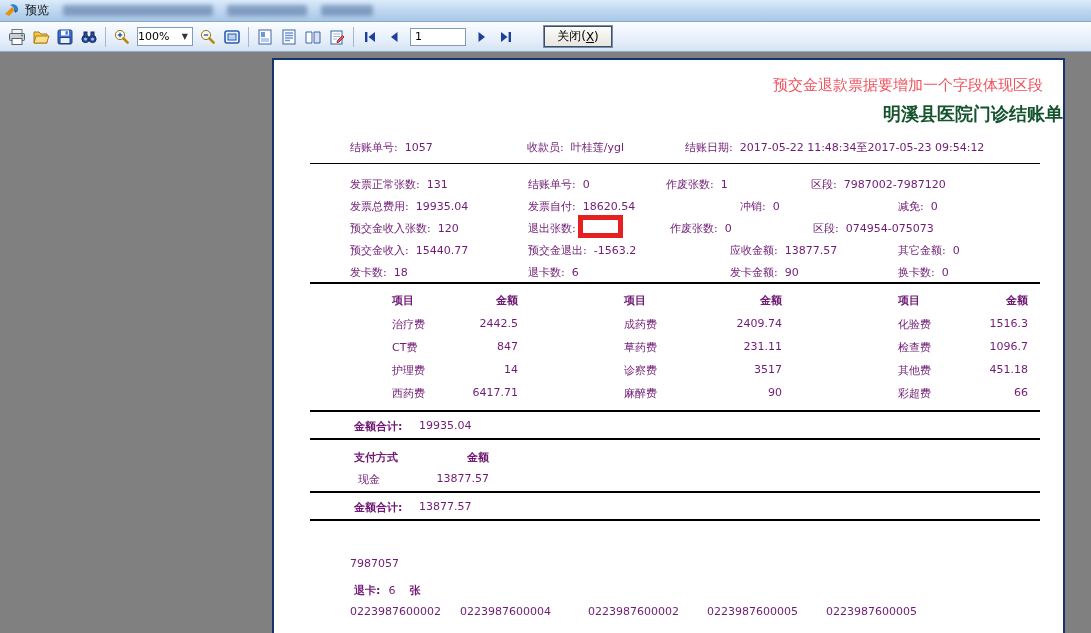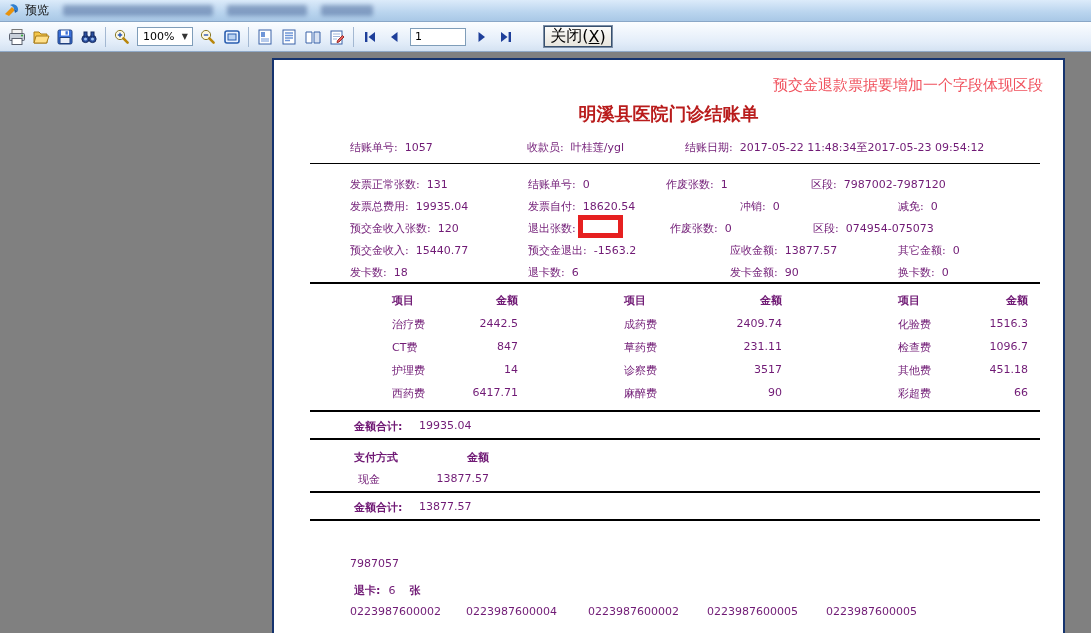--- a/index.html
+++ b/index.html
@@ -12,36 +12,36 @@
     display:flex; align-items:center; padding-left:4px; }
   .titlebar .title-text { font-size:12px; color:#111; margin-left:5px; }
   .blurseg { height:11px; border-radius:2px; background:rgba(70,100,150,.5); filter:blur(2px); margin-left:14px; }
 
   
   .toolbar { position:absolute; top:22px; left:0; width:100%; height:30px;
     background:linear-gradient(#fbfdff,#e3edf9 70%,#d4e2f2); border-bottom:1px solid #90a9c7;
     display:flex; align-items:center; padding-left:5px; }
   .tbtn { width:24px; height:24px; display:flex; align-items:center; justify-content:center; border-radius:3px; }
   .tsep { width:1px; height:20px; background:#a3b8d2; margin:0 4px; }
-  .zoom-dd { width:56px; height:19px; background:#fff; border:1px solid #7f9db9; display:flex; align-items:center; font-size:11px; padding-left:5px; margin:0 3px; }
+  .zoom-dd { width:56px; height:19px; background:#fff; border:1px solid #7f9db9; display:flex; align-items:center; font-size:11px; margin:0 3px; }
   .zoom-dd .caret { margin-left:auto; margin-right:4px; font-size:8px; color:#333; }
   .page-input { width:56px; height:18px; background:#fff; border:1px solid #7f9db9; font-size:11px; padding-left:4px; font-family:"DejaVu Sans",sans-serif; margin:0 4px; }
   .close-btn { margin-left:26px; width:68px; height:21px; background:linear-gradient(#fcfcfa,#e7e5dd);
-    border:1px solid #38506e; box-shadow:0 0 0 1px #7b8ea6; font-size:16px; color:#000;
+    border:1px solid #38506e; box-shadow:0 0 0 1px #7b8ea6; font-size:12px; color:#000;
     display:flex; align-items:center; justify-content:center; }
   .close-btn .u { text-decoration:underline; }
 
   
   .workspace { position:absolute; top:53px; left:0; width:100%; height:412px; background:#808080; }
   .page { position:absolute; left:272px; top:5px; width:793px; height:600px; background:#fff;
     border:2px solid #15336e; overflow:hidden; }
   .page * { white-space:nowrap; }
 
   .annotation { position:absolute; top:16px; right:20px; font-size:15px; color:#f0515d; }
-  .doc-title { position:absolute; top:42px; left:0; right:0; text-align:center; font-size:18px; font-weight:bold; color:#b91c1c; white-space:nowrap; }
+  .doc-title { position:absolute; top:42px; left:0; right:0; text-align:right; font-size:18px; font-weight:bold; color:#14532d; white-space:nowrap; }
 
   .row { position:absolute; left:0; width:100%; height:20px; font-size:11px; color:#701a75;margin-left:40px; }
   .cell { position:absolute; top:0; }
   .cell .v { margin-left:7px; }
 
   .hline { position:absolute; left:36px; width:730px; background:#000; }
   .thin { height:1px; } .thick { height:2px; }
 
   .bold { font-weight:bold; }
   .icol1 { left:78px; } .icol3 { left:310px; } .icol5 { left:584px; }
@@ -301,21 +301,21 @@
 
       <div class="row" style="top:497px">
         <span class="cell" style="left:36px">7987057</span>
       </div>
 
       <div class="row" style="top:523px">
         <span class="cell" style="left:40px"><span class="bold">退卡:</span><span class="count">6</span><span class="unit">张</span></span>
       </div>
       <div class="row" style="top:545px">
         <span class="cell" style="left:36px">0223987600002</span>
-        <span class="cell" style="left:152px">0223987600004</span>
+        <span class="cell" style="left:146px">0223987600004</span>
         <span class="cell" style="left:274px">0223987600002</span>
         <span class="cell" style="left:393px">0223987600005</span>
         <span class="cell" style="left:512px">0223987600005</span>
       </div>
 
     </div>
   </div>
 
 </div>
 

